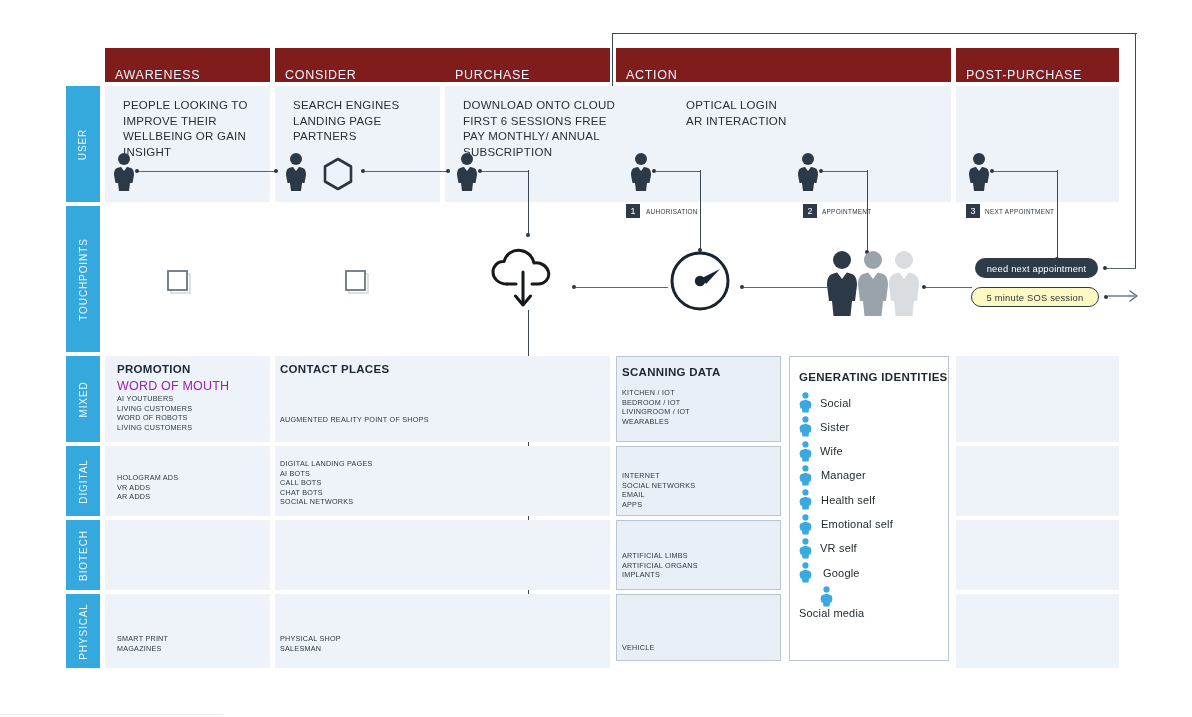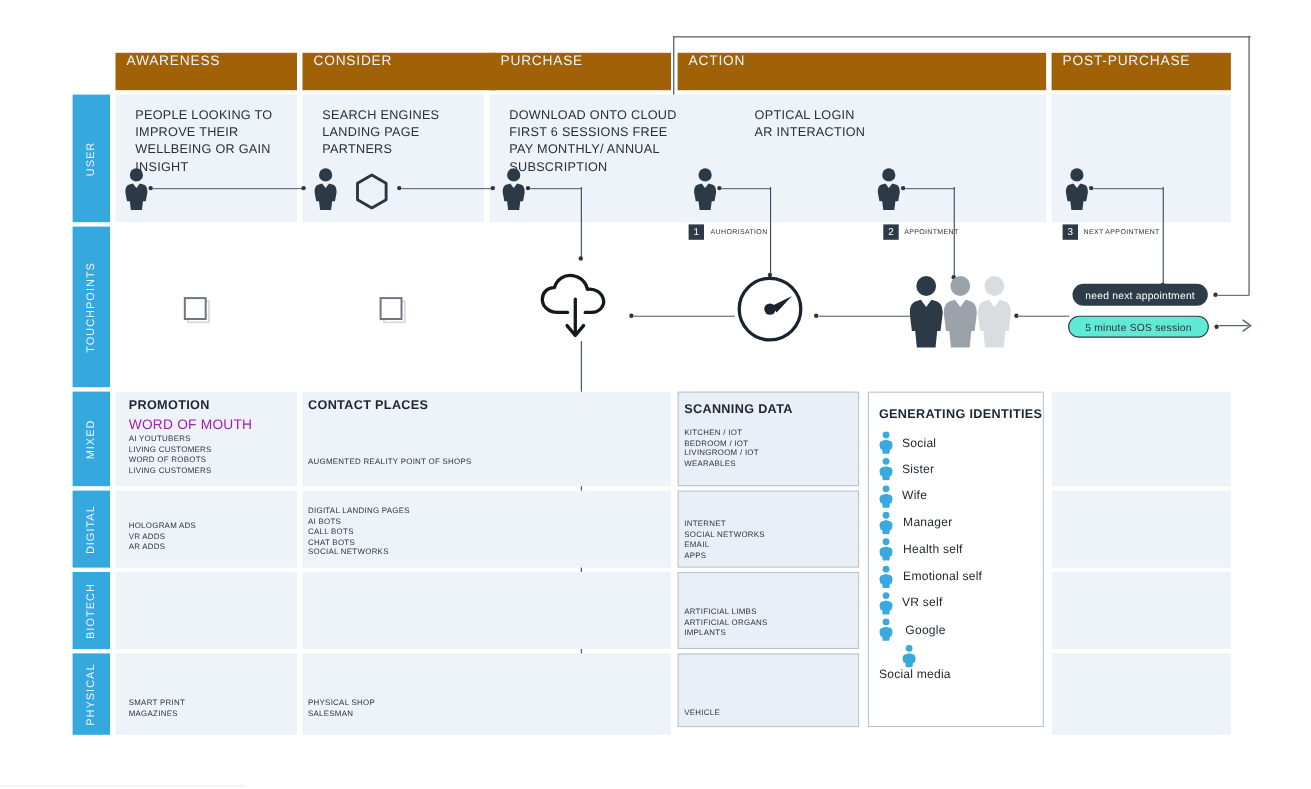--- a/index.html
+++ b/index.html
@@ -27,25 +27,25 @@
   .sidelabel span {
     transform: rotate(-90deg);
     white-space: nowrap;
     display: block;
   }
 
   
   .colhead {
     position: absolute;
     height: 34px;
-    background: #a16207;
+    background: #7f1d1d;
     color: #e8f5fd;
     font-size: 12.5px;
     letter-spacing: .7px;
-    display: flex; align-items: flex-start;
+    display: flex; align-items: flex-end;
     padding-left: 10px;
   }
 
   
   .userpanel {
     position: absolute;
     background: #edf3f8;
   }
   .userpanel .ptext {
     position: absolute;
@@ -92,21 +92,21 @@
   .vline { position:absolute; width:1px; background:#3b4754; }
   .dot { position:absolute; width:4px; height:4px; border-radius:50%; background:#2b3640; }
 
   
   .pill {
     position:absolute; border-radius:11px;
     display:flex; align-items:center; justify-content:center;
     font-size:9.4px; letter-spacing:.2px; white-space:nowrap;
   }
   .pill.dark { background:#2e3c49; color:#ffffff; }
-  .pill.light { background:#5eead4; color:#2b3640; border:1.3px solid #2e3c49; }
+  .pill.light { background:#fef9c3; color:#2b3640; border:1.3px solid #2e3c49; }
 
   
   .frame-top { position:absolute; height:1.4px; background:#3b4754; }
   .frame-left { position:absolute; width:1.4px; background:#3b4754; }
   .frame-right { position:absolute; width:1.4px; background:#3b4754; }
 
   
   .idrow { position:absolute; display:flex; align-items:center; }
   .idrow .idlabel { font-size:11px; color:#222b33; letter-spacing:.2px; }
 

